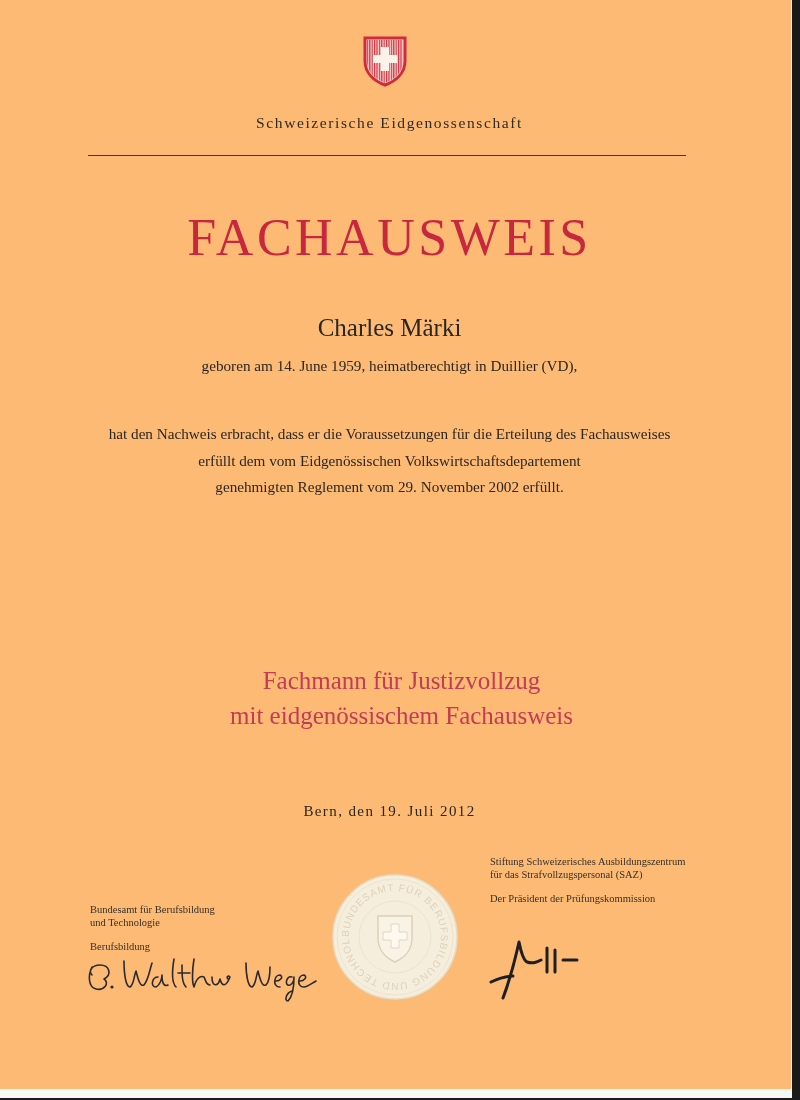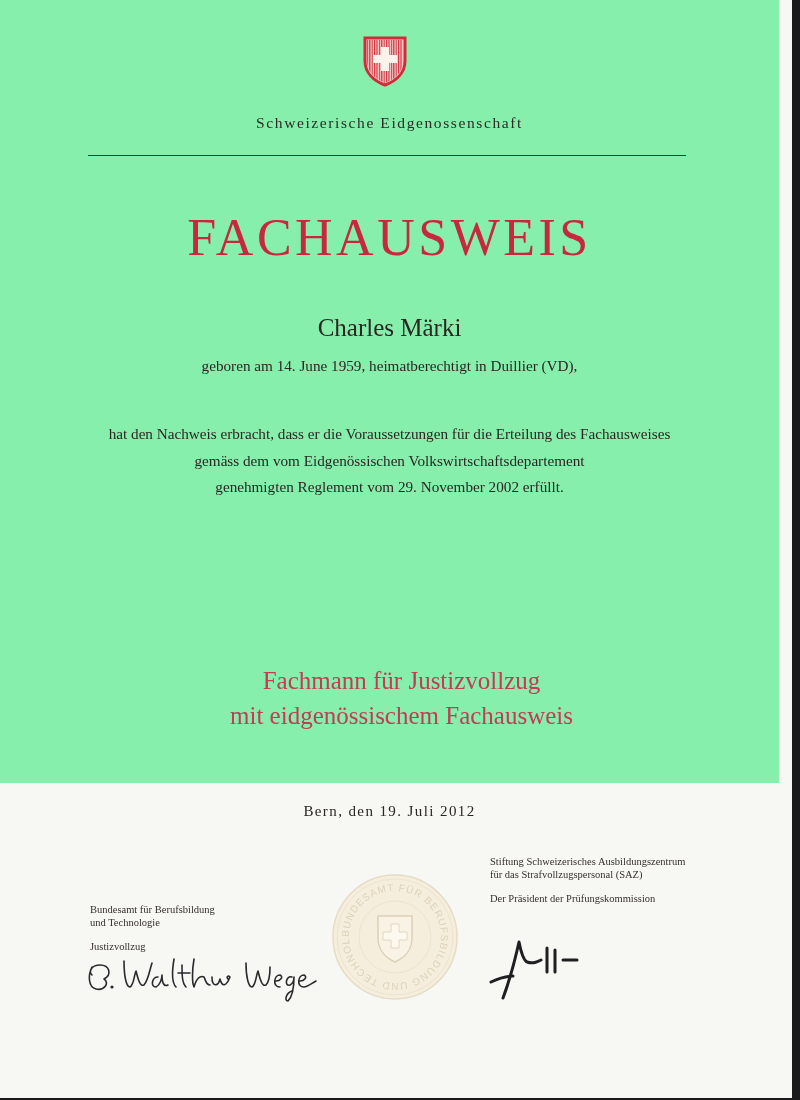--- a/index.html
+++ b/index.html
@@ -7,22 +7,23 @@
     width:800px; height:1100px; position:relative; overflow:hidden;
     background:#1a1a1a;
     font-family:"Liberation Serif", "DejaVu Serif", serif;
     color:#2b2622;
   }
   .scan-border {
     position:absolute; left:0; top:0; width:792px; height:1098px;
     background:#f7f7f4;
   }
   .paper {
-    position:absolute; left:0; top:0; width:779px; height:783px;
-    background:#86efac;
+    position:absolute; left:0; top:0; width:779px; height:1089px;
+    background:#fdba74;
+    padding-left:12px;
   }
   .abs { position:absolute; }
   .center { left:0; width:779px; text-align:center; }
 
   .crest { left:362px; top:35px; width:46px; height:52px; }
 
   .header-text {
     top:114px; font-size:15.5px; letter-spacing:1.6px; color:#2f2a25;
   }
   .header-rule {
@@ -70,36 +71,36 @@
   <div class="abs center header-text">Schweizerische Eidgenossenschaft</div>
   <div class="abs header-rule"></div>
 
   <div class="abs center doc-title">FACHAUSWEIS</div>
 
   <div class="abs center holder-name">Charles Märki</div>
   <div class="abs center birth-line">geboren am 14. June 1959, heimatberechtigt in Duillier (VD),</div>
 
   <div class="abs center body-para">
     <div>hat den Nachweis erbracht, dass er die Voraussetzungen für die Erteilung des Fachausweises</div>
-    <div>gemäss dem vom Eidgenössischen Volkswirtschaftsdepartement</div>
+    <div>erfüllt dem vom Eidgenössischen Volkswirtschaftsdepartement</div>
     <div>genehmigten Reglement vom 29. November 2002 erfüllt.</div>
   </div>
 
 
   <div class="abs center title-earned">
     <div>Fachmann für Justizvollzug</div>
     <div>mit eidgenössischem Fachausweis</div>
   </div>
 
   <div class="abs center place-date">Bern, den 19. Juli 2012</div>
 
   <div class="abs sig-block sig-left">
     <span style="display:block">Bundesamt für Berufsbildung</span>
     <span style="display:block">und Technologie</span>
-    <span class="sig-role">Justizvollzug</span>
+    <span class="sig-role">Berufsbildung</span>
   </div>
 
   <div class="abs sig-block sig-right">
     <span style="display:block">Stiftung Schweizerisches Ausbildungszentrum</span>
     <span style="display:block">für das Strafvollzugspersonal (SAZ)</span>
     <span class="sig-role">Der Präsident der Prüfungskommission</span>
   </div>
 
   <svg class="abs seal" viewBox="0 0 130 130">
     <defs>

